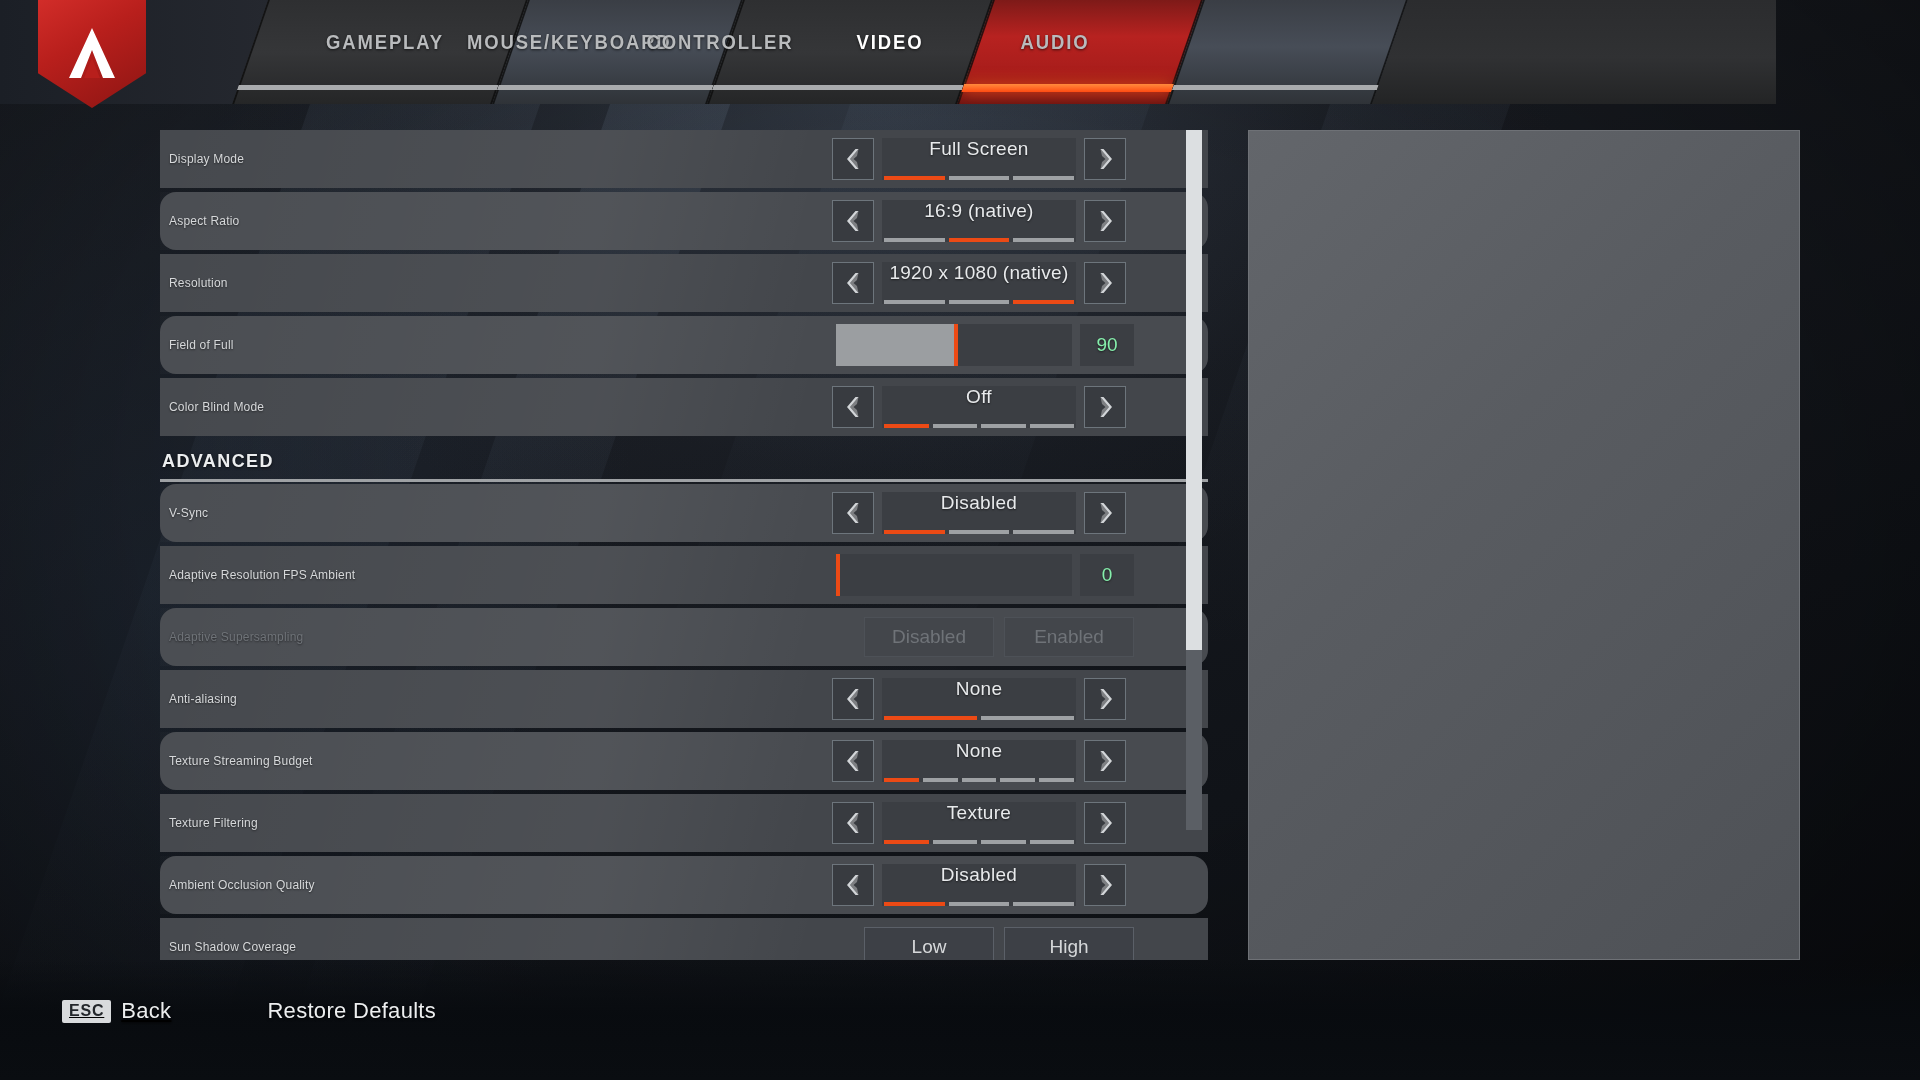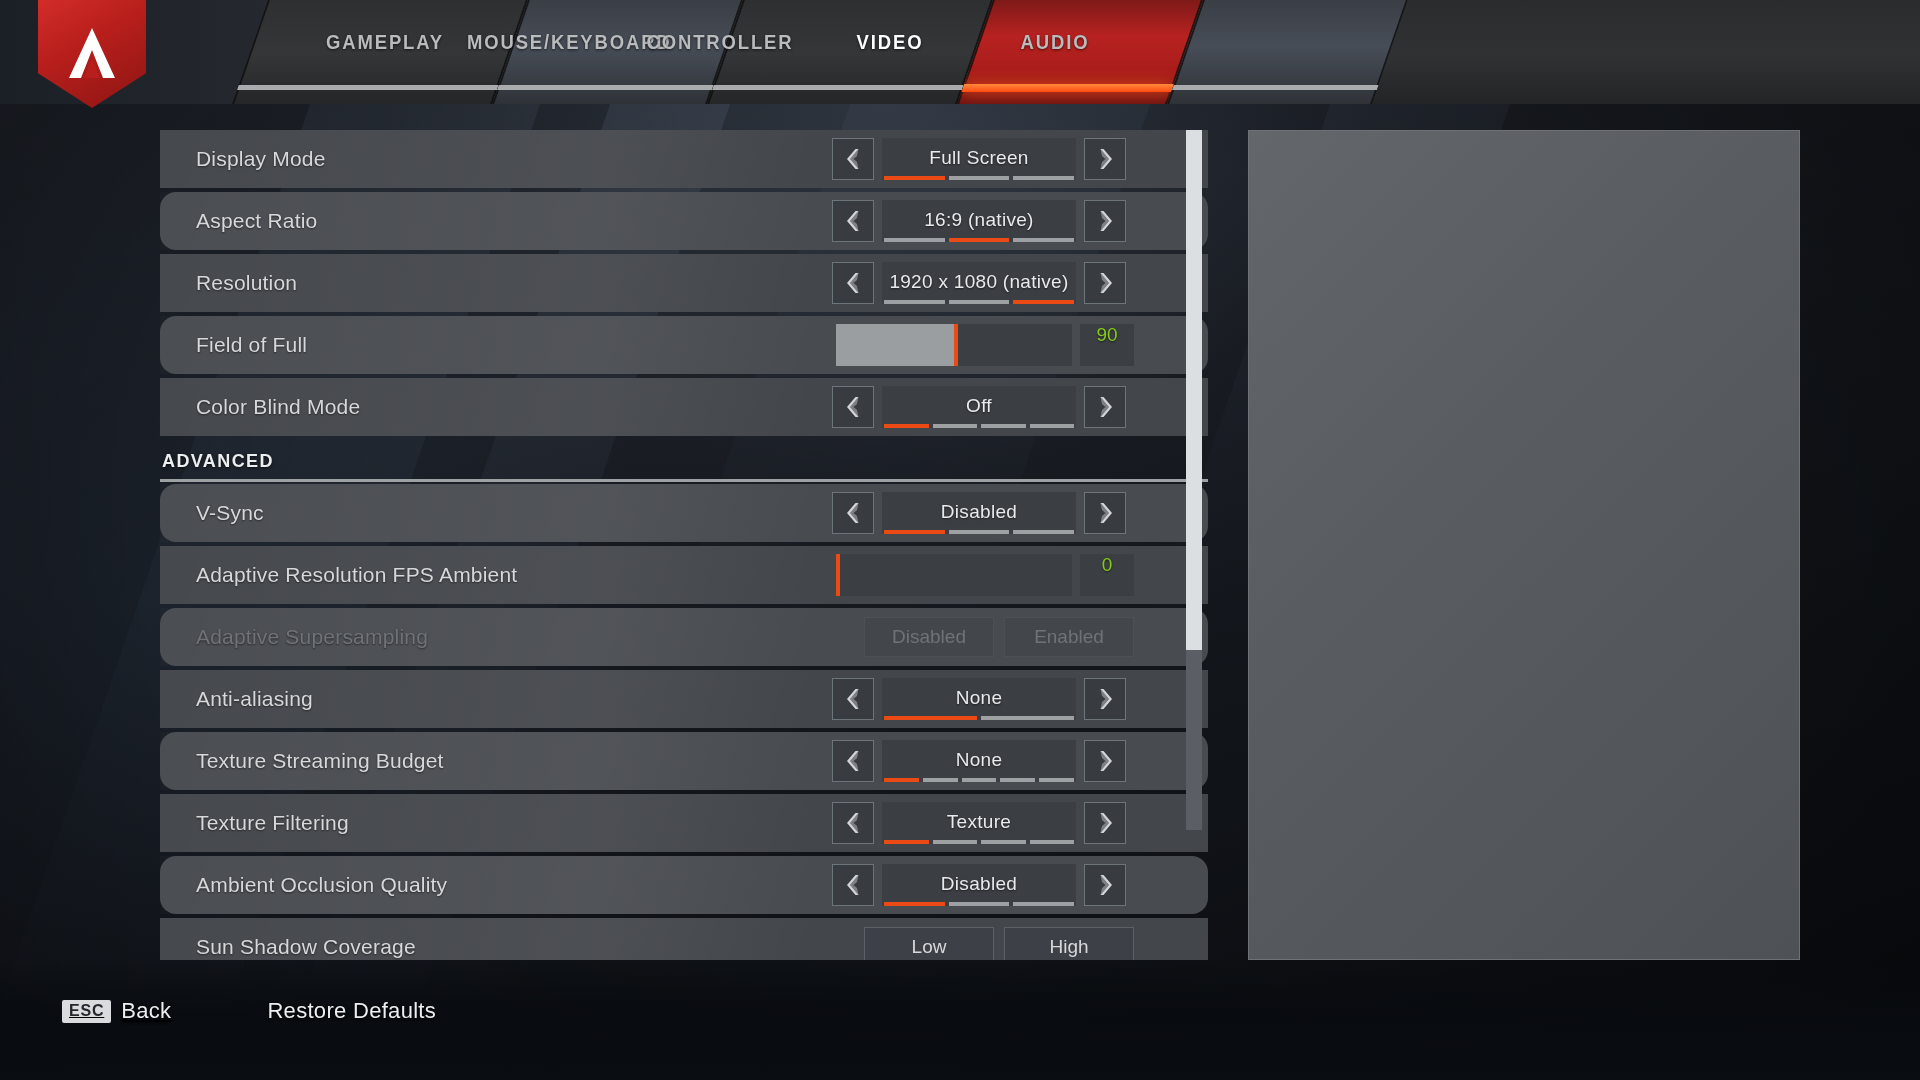--- a/index.html
+++ b/index.html
@@ -40,21 +40,21 @@
   .bg-vig {
     position: absolute; inset: 0;
     background: radial-gradient(ellipse 1300px 900px at 50% 45%, rgba(0,0,0,0) 40%, rgba(0,0,0,0.45) 100%);
     pointer-events: none;
   }
 
   
   .topnav {
     position: absolute;
     left: 0; top: 0;
-    width: 1920px; height: 104px;
+    width: 1776px; height: 104px;
     overflow: hidden;
   }
   .topnav-bg {
     position: absolute; inset: 0;
     background: linear-gradient(to bottom, #2b2c2e 0%, #303133 55%, #232425 100%);
   }
   .topnav-dark-left {
     position: absolute; left: 0; top: 0; width: 300px; height: 104px;
     background: linear-gradient(to right, #1b1f26, #262930);
   }
@@ -153,22 +153,22 @@
     align-items: center;
   }
   .row.alt { background: #484b50; border-radius: 16px; }
   .row-sheen {
     position: absolute; left: 0; top: 0; bottom: 0; width: 100%;
     background: linear-gradient(105deg, rgba(255,255,255,0.015) 0%, rgba(255,255,255,0.05) 42%, rgba(255,255,255,0.00) 62%);
     pointer-events: none;
   }
   .row-label {
     position: relative;
-    margin-left: 36px;
-    font-size: 21px;
+    margin-left: 9px;
+    font-size: 12px;
     color: #d6d8da;
     letter-spacing: 0.2px;
     white-space: nowrap;
     text-shadow: 0 1px 2px rgba(0,0,0,0.5);
   }
   .row.disabled .row-label { color: #6f7378; }
 
   .ctrl {
     position: absolute;
     right: 82px;
@@ -188,21 +188,21 @@
     cursor: pointer;
     flex: none;
   }
   .arrow-btn svg { width: 17px; height: 22px; }
 
   
   .value-box {
     position: relative;
     width: 194px; height: 42px;
     background: #3b3e43;
-    display: flex; align-items: center; justify-content: center;
+    display: flex; justify-content: center;
     flex: none;
   }
   .value-text {
     font-size: 19px;
     color: #e8eaec;
     letter-spacing: 0.3px;
     white-space: nowrap;
     text-shadow: 0 1px 2px rgba(0,0,0,0.55);
     margin-bottom: 3px;
   }
@@ -232,23 +232,23 @@
     background: #9b9ea1;
   }
   .slider-handle {
     position: absolute; top: 0; bottom: 0;
     width: 4px;
     background: #ec4a15;
   }
   .slider-num {
     width: 54px; height: 42px;
     background: #3b3e43;
-    display: flex; align-items: flex-start; justify-content: center;
+    display: flex; align-items: center; justify-content: center;
     font-size: 19px;
-    color: #84cc16;
+    color: #86efac;
     flex: none;
     text-shadow: 0 1px 2px rgba(0,0,0,0.55);
   }
 
   
   .toggle-pair { display: flex; gap: 10px; }
   .toggle-btn {
     width: 130px; height: 40px;
     background: #3d4046;
     border: 1px solid #5b6068;

